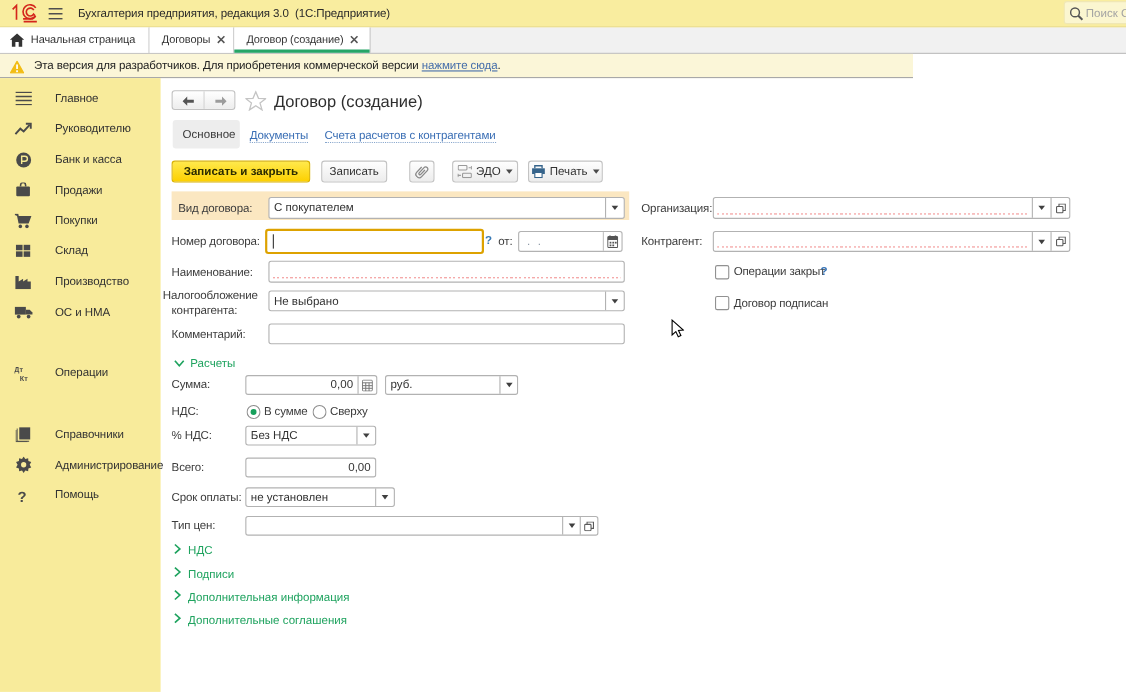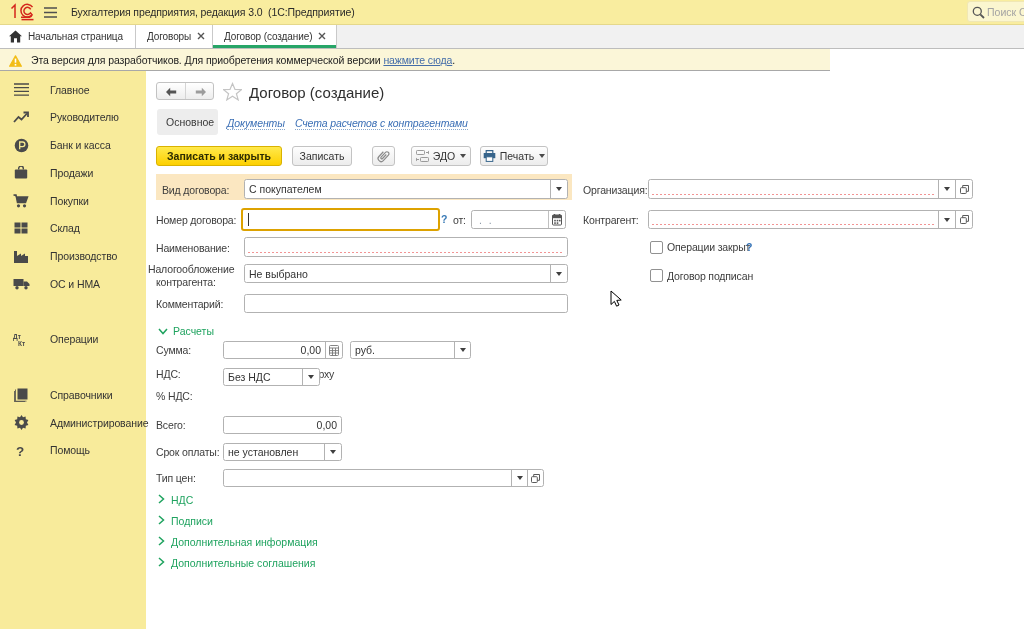--- a/index.html
+++ b/index.html
@@ -30,21 +30,21 @@
 .sbitem { position:absolute; left:0; width:146px; height:28px; }
 .sbitem .ic { position:absolute; left:12px; top:50%; transform:translateY(-50%); width:18px; height:18px; display:flex; align-items:center; justify-content:center; }
 .sbitem .tx { position:absolute; left:38px; top:50%; transform:translateY(-50%); font-size:10.5px; color:#333; white-space:nowrap; letter-spacing:-0.1px;margin-left:12px; }
 
 
 #navbtns { position:absolute; left:156px; top:82px; width:58px; height:18px; border:1px solid #c2c2c2; border-radius:3px; background:linear-gradient(#ffffff,#ededed); }
 #navbtns .mid { position:absolute; left:28px; top:0; width:1px; height:16px; background:#d4d4d4; }
 #pgtitle { position:absolute; left:249px; top:84px; font-size:15px; color:#2e2e2e; }
 #pill { position:absolute; left:157px; top:109px; width:61px; height:26px; background:#ededed; border-radius:3px; }
 #pill span { position:absolute; left:9px; top:7px; font-size:10.5px; color:#3a3a3a; }
-.seclink { position:absolute; top:117px; font-size:10.5px; color:#3b6fb5; border-bottom:1px dotted #87a6cc; letter-spacing:-0.1px;font-style:italic; }
+.seclink { position:absolute; top:117px; font-size:10.5px; color:#3b6fb5; border-bottom:1px dotted #87a6cc; letter-spacing:-0.1px; }
 
 .btn { position:absolute; top:146px; height:20px; border:1px solid #c3c3c3; border-radius:3px; background:linear-gradient(#fefefe,#ececec); font-size:10.5px; color:#333; display:flex; align-items:center; justify-content:center; }
 #btnmain { left:156px; width:126px; background:linear-gradient(#ffe94c,#fdd000); border:1px solid #d9b200; font-weight:bold; color:#2b2b00; }
 #btnwrite { left:292px; width:60px; }
 #btnclip { left:372px; width:23px; }
 #btnedo { left:411px; width:60px; gap:4px; }
 #btnprint { left:480px; width:68px; gap:4px; }
 .caret { width:0; height:0; border-left:3px solid transparent; border-right:3px solid transparent; border-top:4px solid #4a4a4a; margin-left:1px; }
 
 .lab { position:absolute; font-size:10.5px; color:#3d3d3d; white-space:nowrap; letter-spacing:-0.15px; }
@@ -398,32 +398,32 @@
     <circle cx="6.5" cy="6.5" r="5.9" fill="#fff" stroke="#8e8e8e"></circle>
     <circle cx="6.5" cy="6.5" r="2.7" fill="#18a05c"></circle>
   </svg>
 <span class="lab" style="left:240px;top:368px">В сумме</span>
 <svg class="abs" style="left:284px;top:368px" width="13" height="13" viewBox="0 0 13 13">
     <circle cx="6.5" cy="6.5" r="5.9" fill="#fff" stroke="#8e8e8e"></circle>
   </svg>
 <span class="lab" style="left:300px;top:368px">Сверху</span>
 
 <span class="lab" style="left:156px;top:390px">% НДС:</span>
-<div class="fld" style="left:223px;top:368px;width:97px;height:18px">
+<div class="fld" style="left:223px;top:387px;width:119px;height:18px">
     <div class="in" style="right:18px">Без НДС</div>
     <div class="sect" style="width:17px"></div>
   </div>
 
 <span class="lab" style="left:156px;top:419px">Всего:</span>
 <div class="fld" style="left:223px;top:416px;width:119px;height:18px">
     <div class="in" style="justify-content:flex-end">0,00</div>
   </div>
 
 <span class="lab" style="left:156px;top:446px">Срок оплаты:</span>
-<div class="fld" style="left:223px;top:443px;width:119px;height:18px">
+<div class="fld" style="left:223px;top:443px;width:136px;height:18px">
     <div class="in" style="right:18px">не установлен</div>
     <div class="sect" style="width:17px"></div>
   </div>
 
 <span class="lab" style="left:156px;top:472px">Тип цен:</span>
 <div class="fld" style="left:223px;top:469px;width:321px;height:18px">
   <div class="sect" style="right:16px;width:16px"></div>
   <div class="sectic" style="width:16px">
     <svg width="9" height="9" viewBox="0 0 9 9">
         <g fill="none" stroke="#5a5a5a" stroke-width="1">

